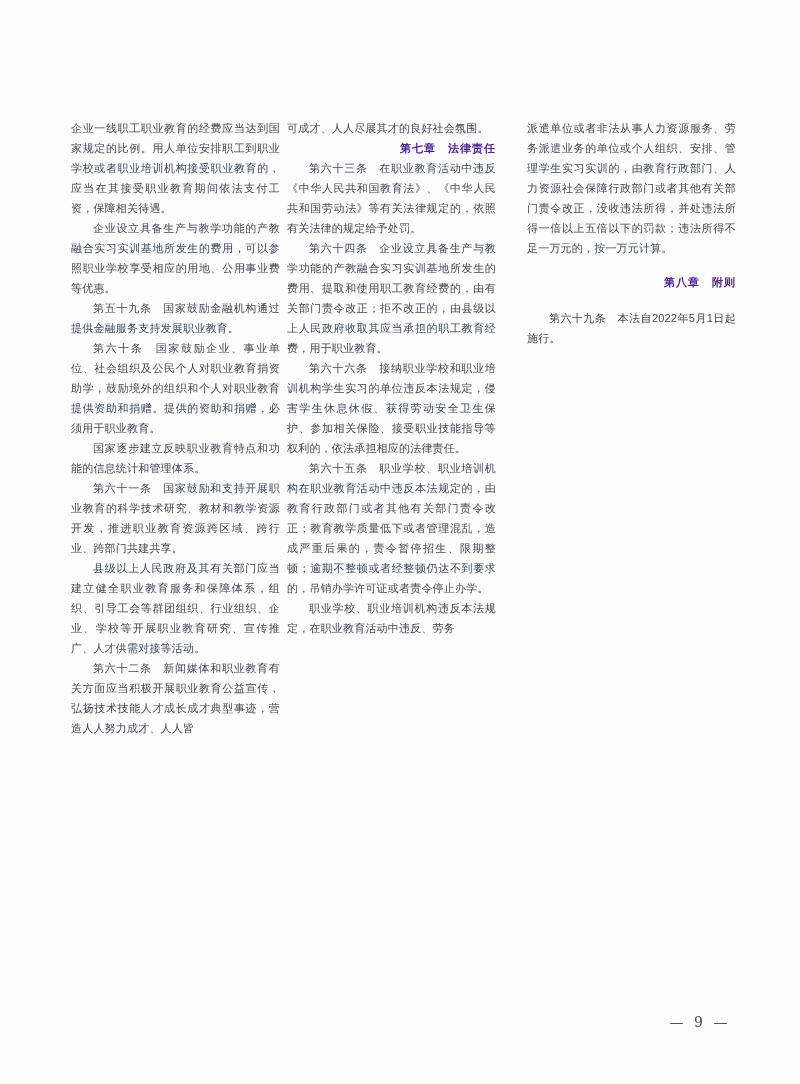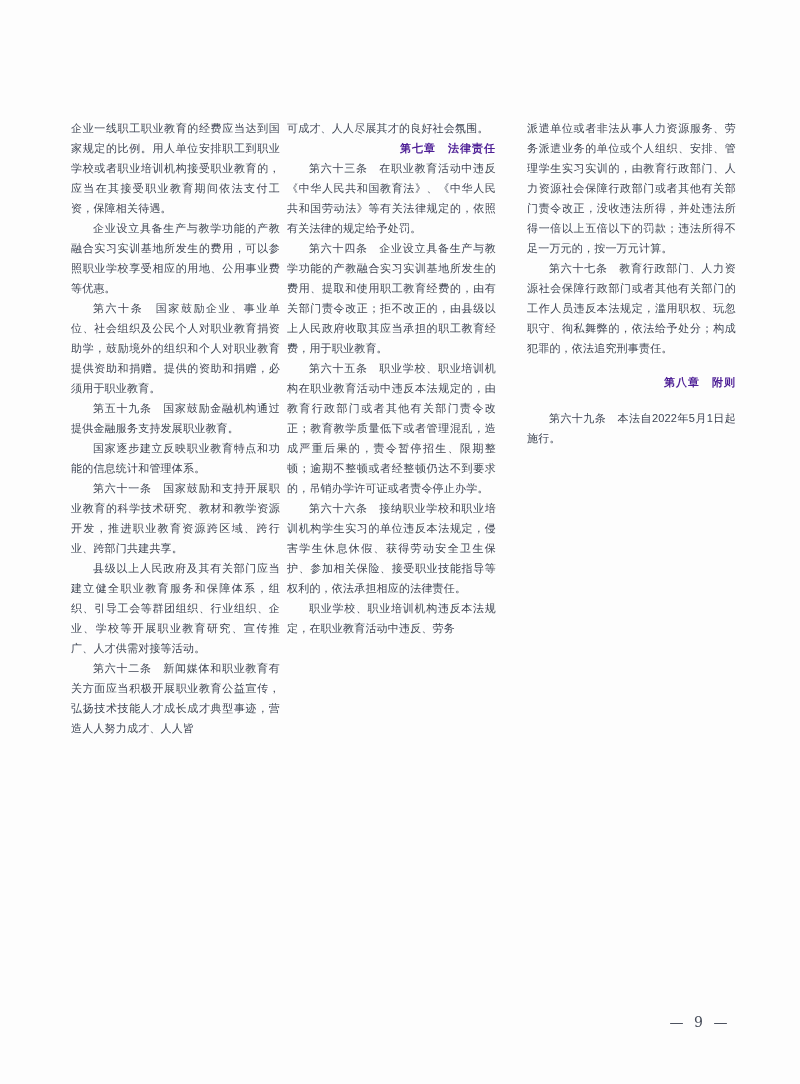--- a/index.html
+++ b/index.html
@@ -60,40 +60,39 @@
   }
 </style>
 </head>
 <body>
 
 <div class="page">
 
   <div class="col col-1">
     <p class="cont">企业一线职工职业教育的经费应当达到国家规定的比例。用人单位安排职工到职业学校或者职业培训机构接受职业教育的，应当在其接受职业教育期间依法支付工资，保障相关待遇。</p>
     <p>企业设立具备生产与教学功能的产教融合实习实训基地所发生的费用，可以参照职业学校享受相应的用地、公用事业费等优惠。</p>
+    <p>第五十九条　国家鼓励金融机构通过提供金融服务支持发展职业教育。</p>
     <p>第六十条　国家鼓励企业、事业单位、社会组织及公民个人对职业教育捐资助学，鼓励境外的组织和个人对职业教育提供资助和捐赠。提供的资助和捐赠，必须用于职业教育。</p>
-    <p>第五十九条　国家鼓励金融机构通过提供金融服务支持发展职业教育。</p>
     <p>国家逐步建立反映职业教育特点和功能的信息统计和管理体系。</p>
     <p>第六十一条　国家鼓励和支持开展职业教育的科学技术研究、教材和教学资源开发，推进职业教育资源跨区域、跨行业、跨部门共建共享。</p>
     <p>县级以上人民政府及其有关部门应当建立健全职业教育服务和保障体系，组织、引导工会等群团组织、行业组织、企业、学校等开展职业教育研究、宣传推广、人才供需对接等活动。</p>
     <p>第六十二条　新闻媒体和职业教育有关方面应当积极开展职业教育公益宣传，弘扬技术技能人才成长成才典型事迹，营造人人努力成才、人人皆</p>
   </div>
 
   <div class="col col-2">
     <p class="cont">可成才、人人尽展其才的良好社会氛围。</p>
     <p class="chapter">第七章　法律责任</p>
     <p>第六十三条　在职业教育活动中违反《中华人民共和国教育法》、《中华人民共和国劳动法》等有关法律规定的，依照有关法律的规定给予处罚。</p>
     <p>第六十四条　企业设立具备生产与教学功能的产教融合实习实训基地所发生的费用、提取和使用职工教育经费的，由有关部门责令改正；拒不改正的，由县级以上人民政府收取其应当承担的职工教育经费，用于职业教育。</p>
+    <p>第六十六条　接纳职业学校和职业培训机构学生实习的单位违反本法规定，侵害学生休息休假、获得劳动安全卫生保护、参加相关保险、接受职业技能指导等权利的，依法承担相应的法律责任。</p>
     <p>第六十五条　职业学校、职业培训机构在职业教育活动中违反本法规定的，由教育行政部门或者其他有关部门责令改正；教育教学质量低下或者管理混乱，造成严重后果的，责令暂停招生、限期整顿；逾期不整顿或者经整顿仍达不到要求的，吊销办学许可证或者责令停止办学。</p>
-    <p>第六十六条　接纳职业学校和职业培训机构学生实习的单位违反本法规定，侵害学生休息休假、获得劳动安全卫生保护、参加相关保险、接受职业技能指导等权利的，依法承担相应的法律责任。</p>
     <p>职业学校、职业培训机构违反本法规定，在职业教育活动中违反、劳务</p>
   </div>
 
   <div class="col col-3">
     <p class="cont">派遣单位或者非法从事人力资源服务、劳务派遣业务的单位或个人组织、安排、管理学生实习实训的，由教育行政部门、人力资源社会保障行政部门或者其他有关部门责令改正，没收违法所得，并处违法所得一倍以上五倍以下的罚款；违法所得不足一万元的，按一万元计算。</p>
-    <p>第六十七条　教育行政部门、人力资源社会保障行政部门或者其他有关部门的工作人员违反本法规定，滥用职权、玩忽职守、徇私舞弊的，依法给予处分；构成犯罪的，依法追究刑事责任。</p>
     <p class="chapter tight">第八章　附则</p>
     <p>第六十九条　本法自2022年5月1日起施行。</p>
   </div>
 
   <div class="footer">— 9 —</div>
 
 </div>
 
 </body></html>

